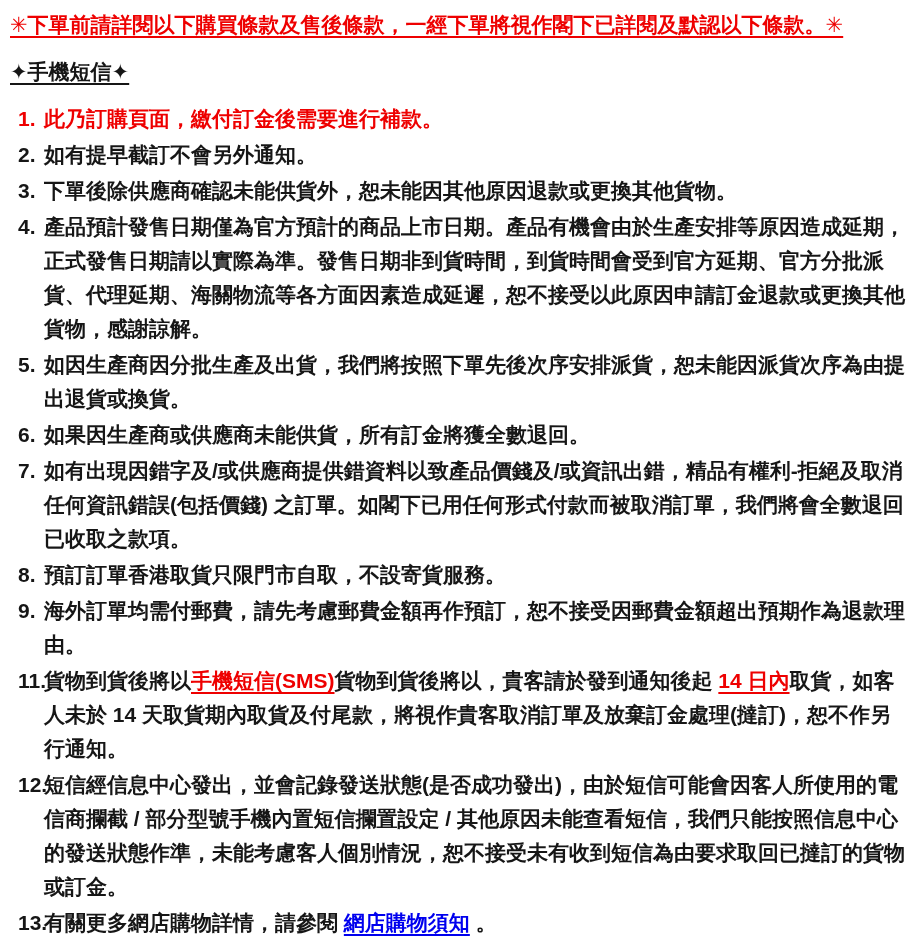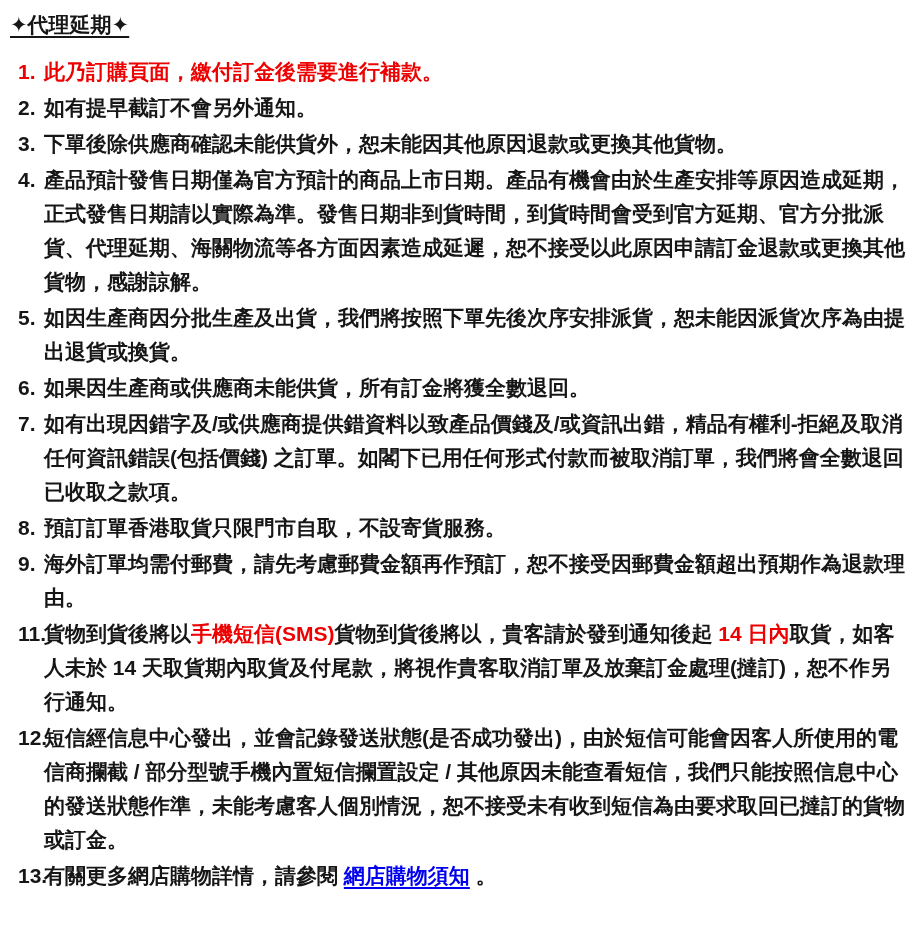--- a/index.html
+++ b/index.html
@@ -41,35 +41,37 @@
     margin:0 0 2px 0;
   }
   .term .num{
     position:absolute;
     left:8px;
     top:0;
   }
   .term.red{color:var(--red);}
   .seg-red-underline{
     color:var(--red);
+    text-decoration:underline;
     text-underline-offset:4px;
   }
   a.guide-link{
     color:var(--link);
     text-decoration:underline;
     text-underline-offset:4px;
     cursor:pointer;
   }
 </style>
 </head>
 <body>
 
 <div class="wrap">
+  <div class="header-notice">✳下單前請詳閱以下購買條款及售後條款，一經下單將視作閣下已詳閱及默認以下條款。✳</div>
 
-  <div class="section-title">✦代理延期✦</div>
+  <div class="section-title">✦手機短信✦</div>
 
   <div class="terms">
       <div class="term red"><span class="num">1.</span><span><span>此乃訂購頁面，繳付訂金後需要進行補款。</span></span></div>
       <div class="term"><span class="num">2.</span><span><span>如有提早截訂不會另外通知。</span></span></div>
       <div class="term"><span class="num">3.</span><span><span>下單後除供應商確認未能供貨外，恕未能因其他原因退款或更換其他貨物。</span></span></div>
       <div class="term"><span class="num">4.</span><span><span>產品預計發售日期僅為官方預計的商品上市日期。產品有機會由於生產安排等原因造成延期，正式發售日期請以實際為準。發售日期非到貨時間，到貨時間會受到官方延期、官方分批派貨、代理延期、海關物流等各方面因素造成延遲，恕不接受以此原因申請訂金退款或更換其他貨物，感謝諒解。</span></span></div>
       <div class="term"><span class="num">5.</span><span><span>如因生產商因分批生產及出貨，我們將按照下單先後次序安排派貨，恕未能因派貨次序為由提出退貨或換貨。</span></span></div>
       <div class="term"><span class="num">6.</span><span><span>如果因生產商或供應商未能供貨，所有訂金將獲全數退回。</span></span></div>
       <div class="term"><span class="num">7.</span><span><span>如有出現因錯字及/或供應商提供錯資料以致產品價錢及/或資訊出錯，精品有權利-拒絕及取消任何資訊錯誤(包括價錢) 之訂單。如閣下已用任何形式付款而被取消訂單，我們將會全數退回已收取之款項。</span></span></div>
       <div class="term"><span class="num">8.</span><span><span>預訂訂單香港取貨只限門市自取，不設寄貨服務。</span></span></div>

